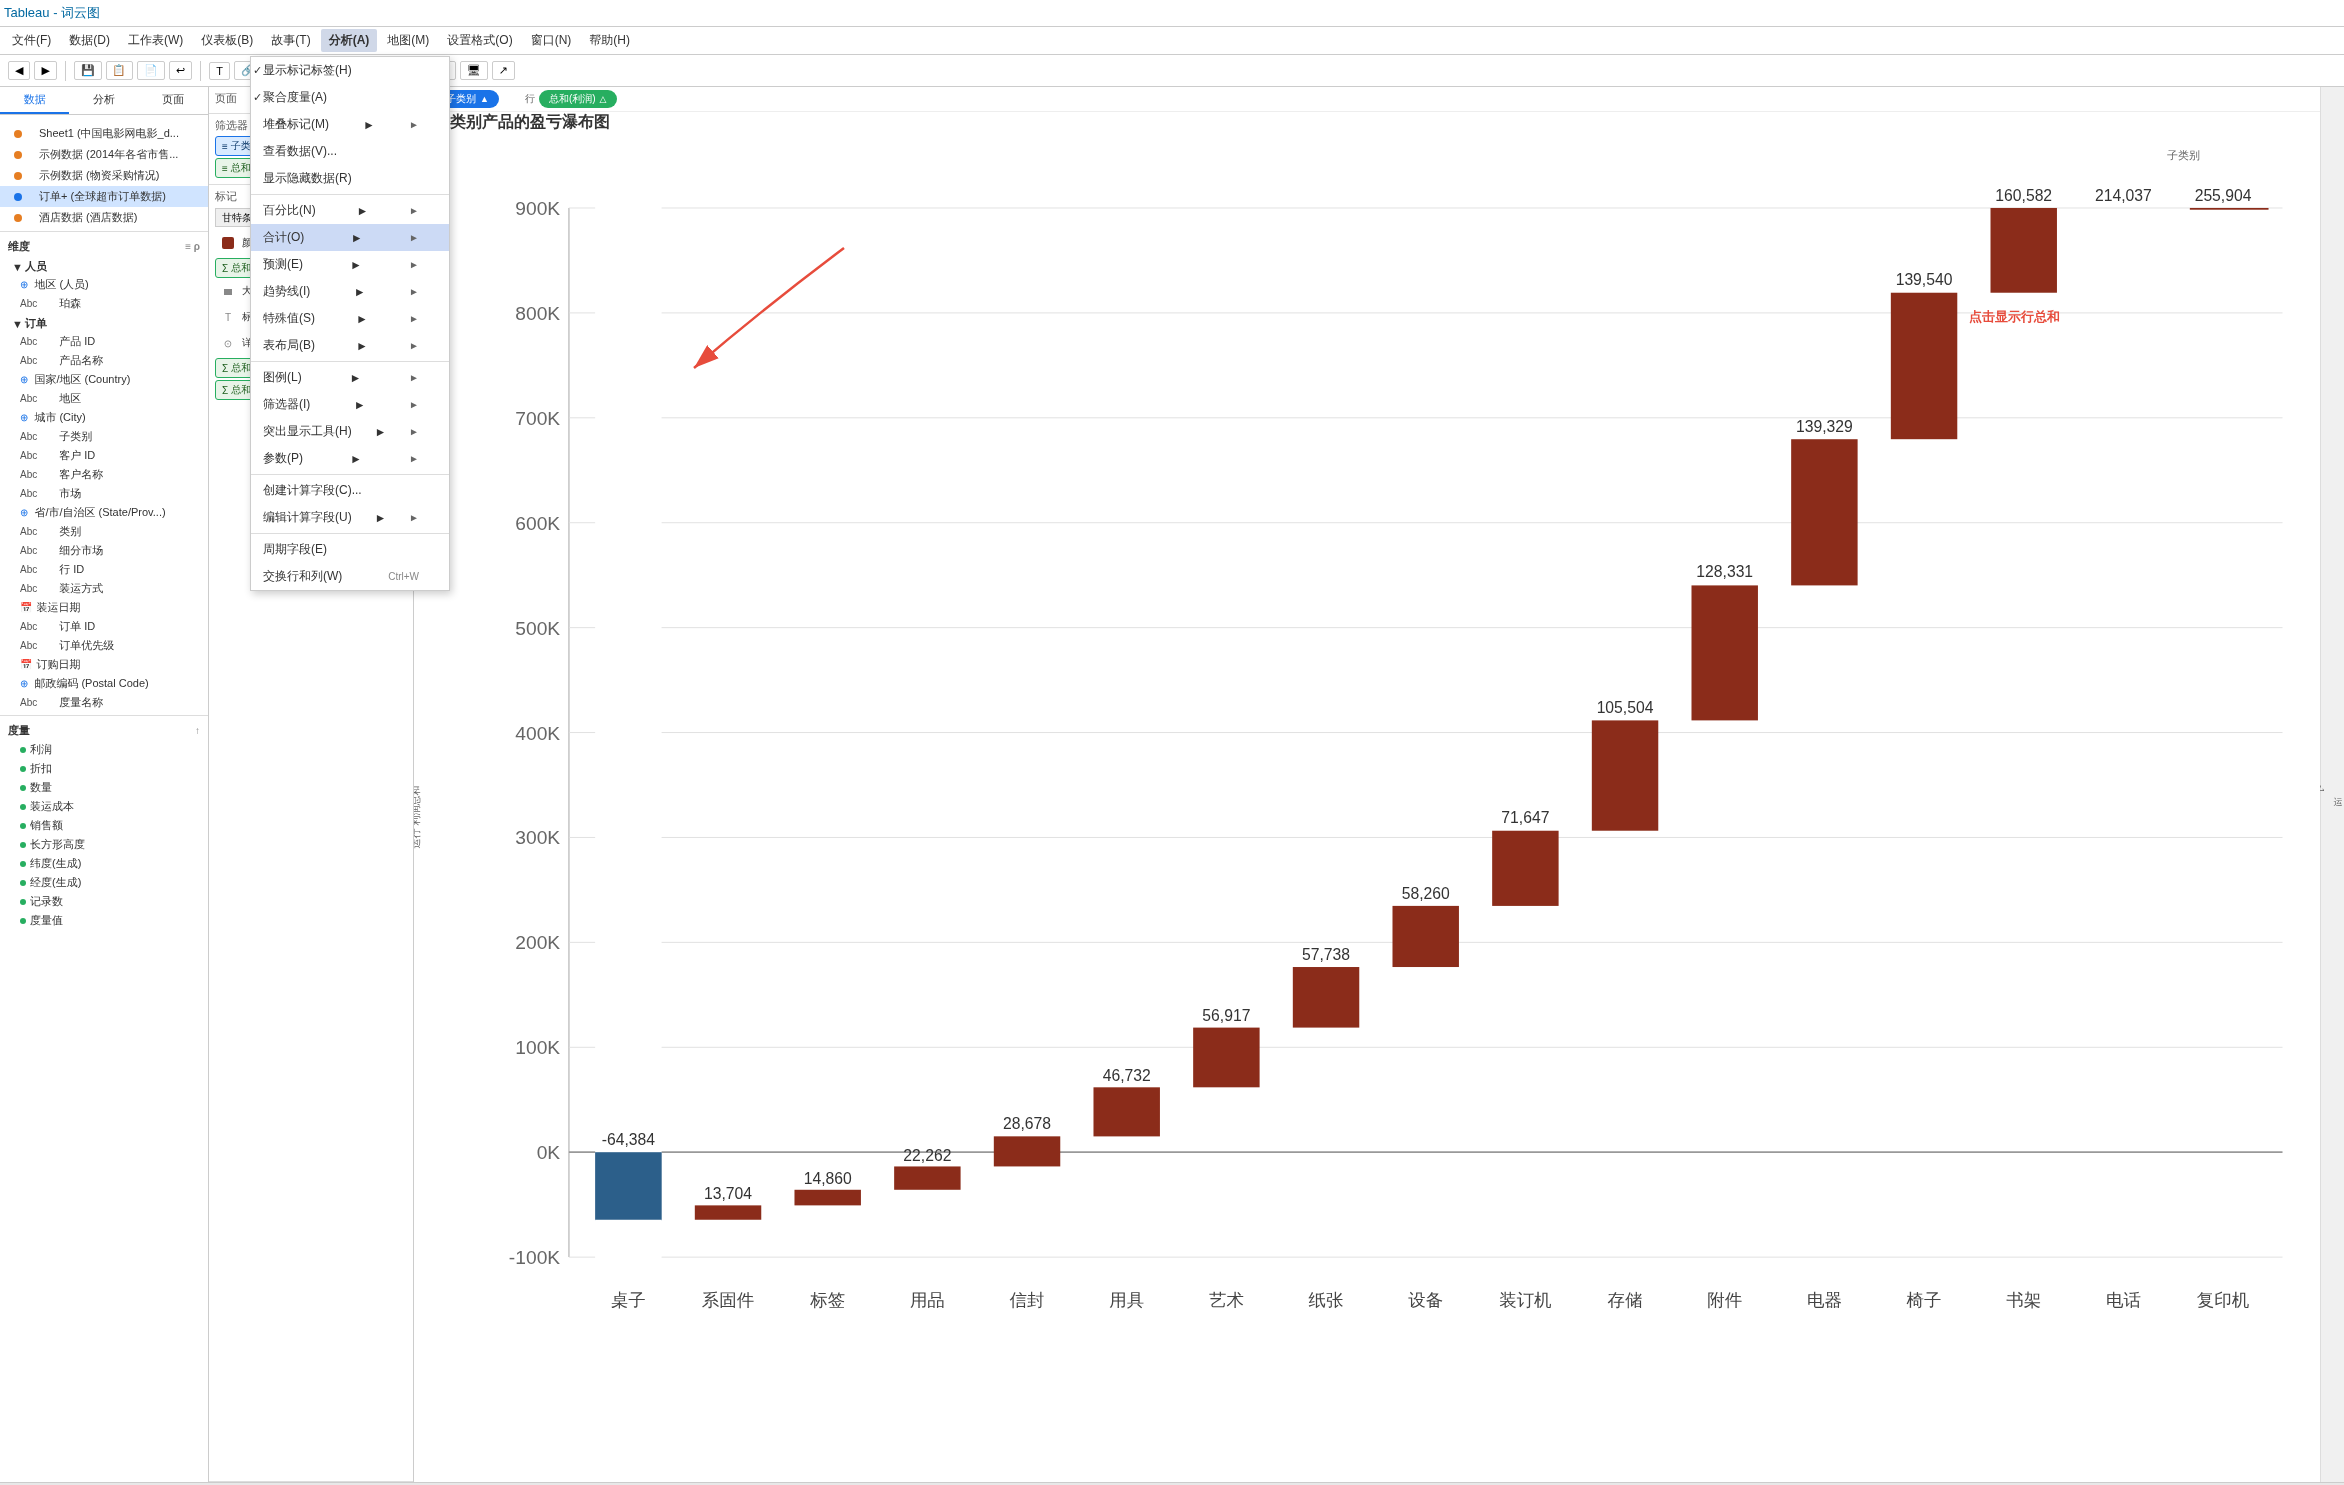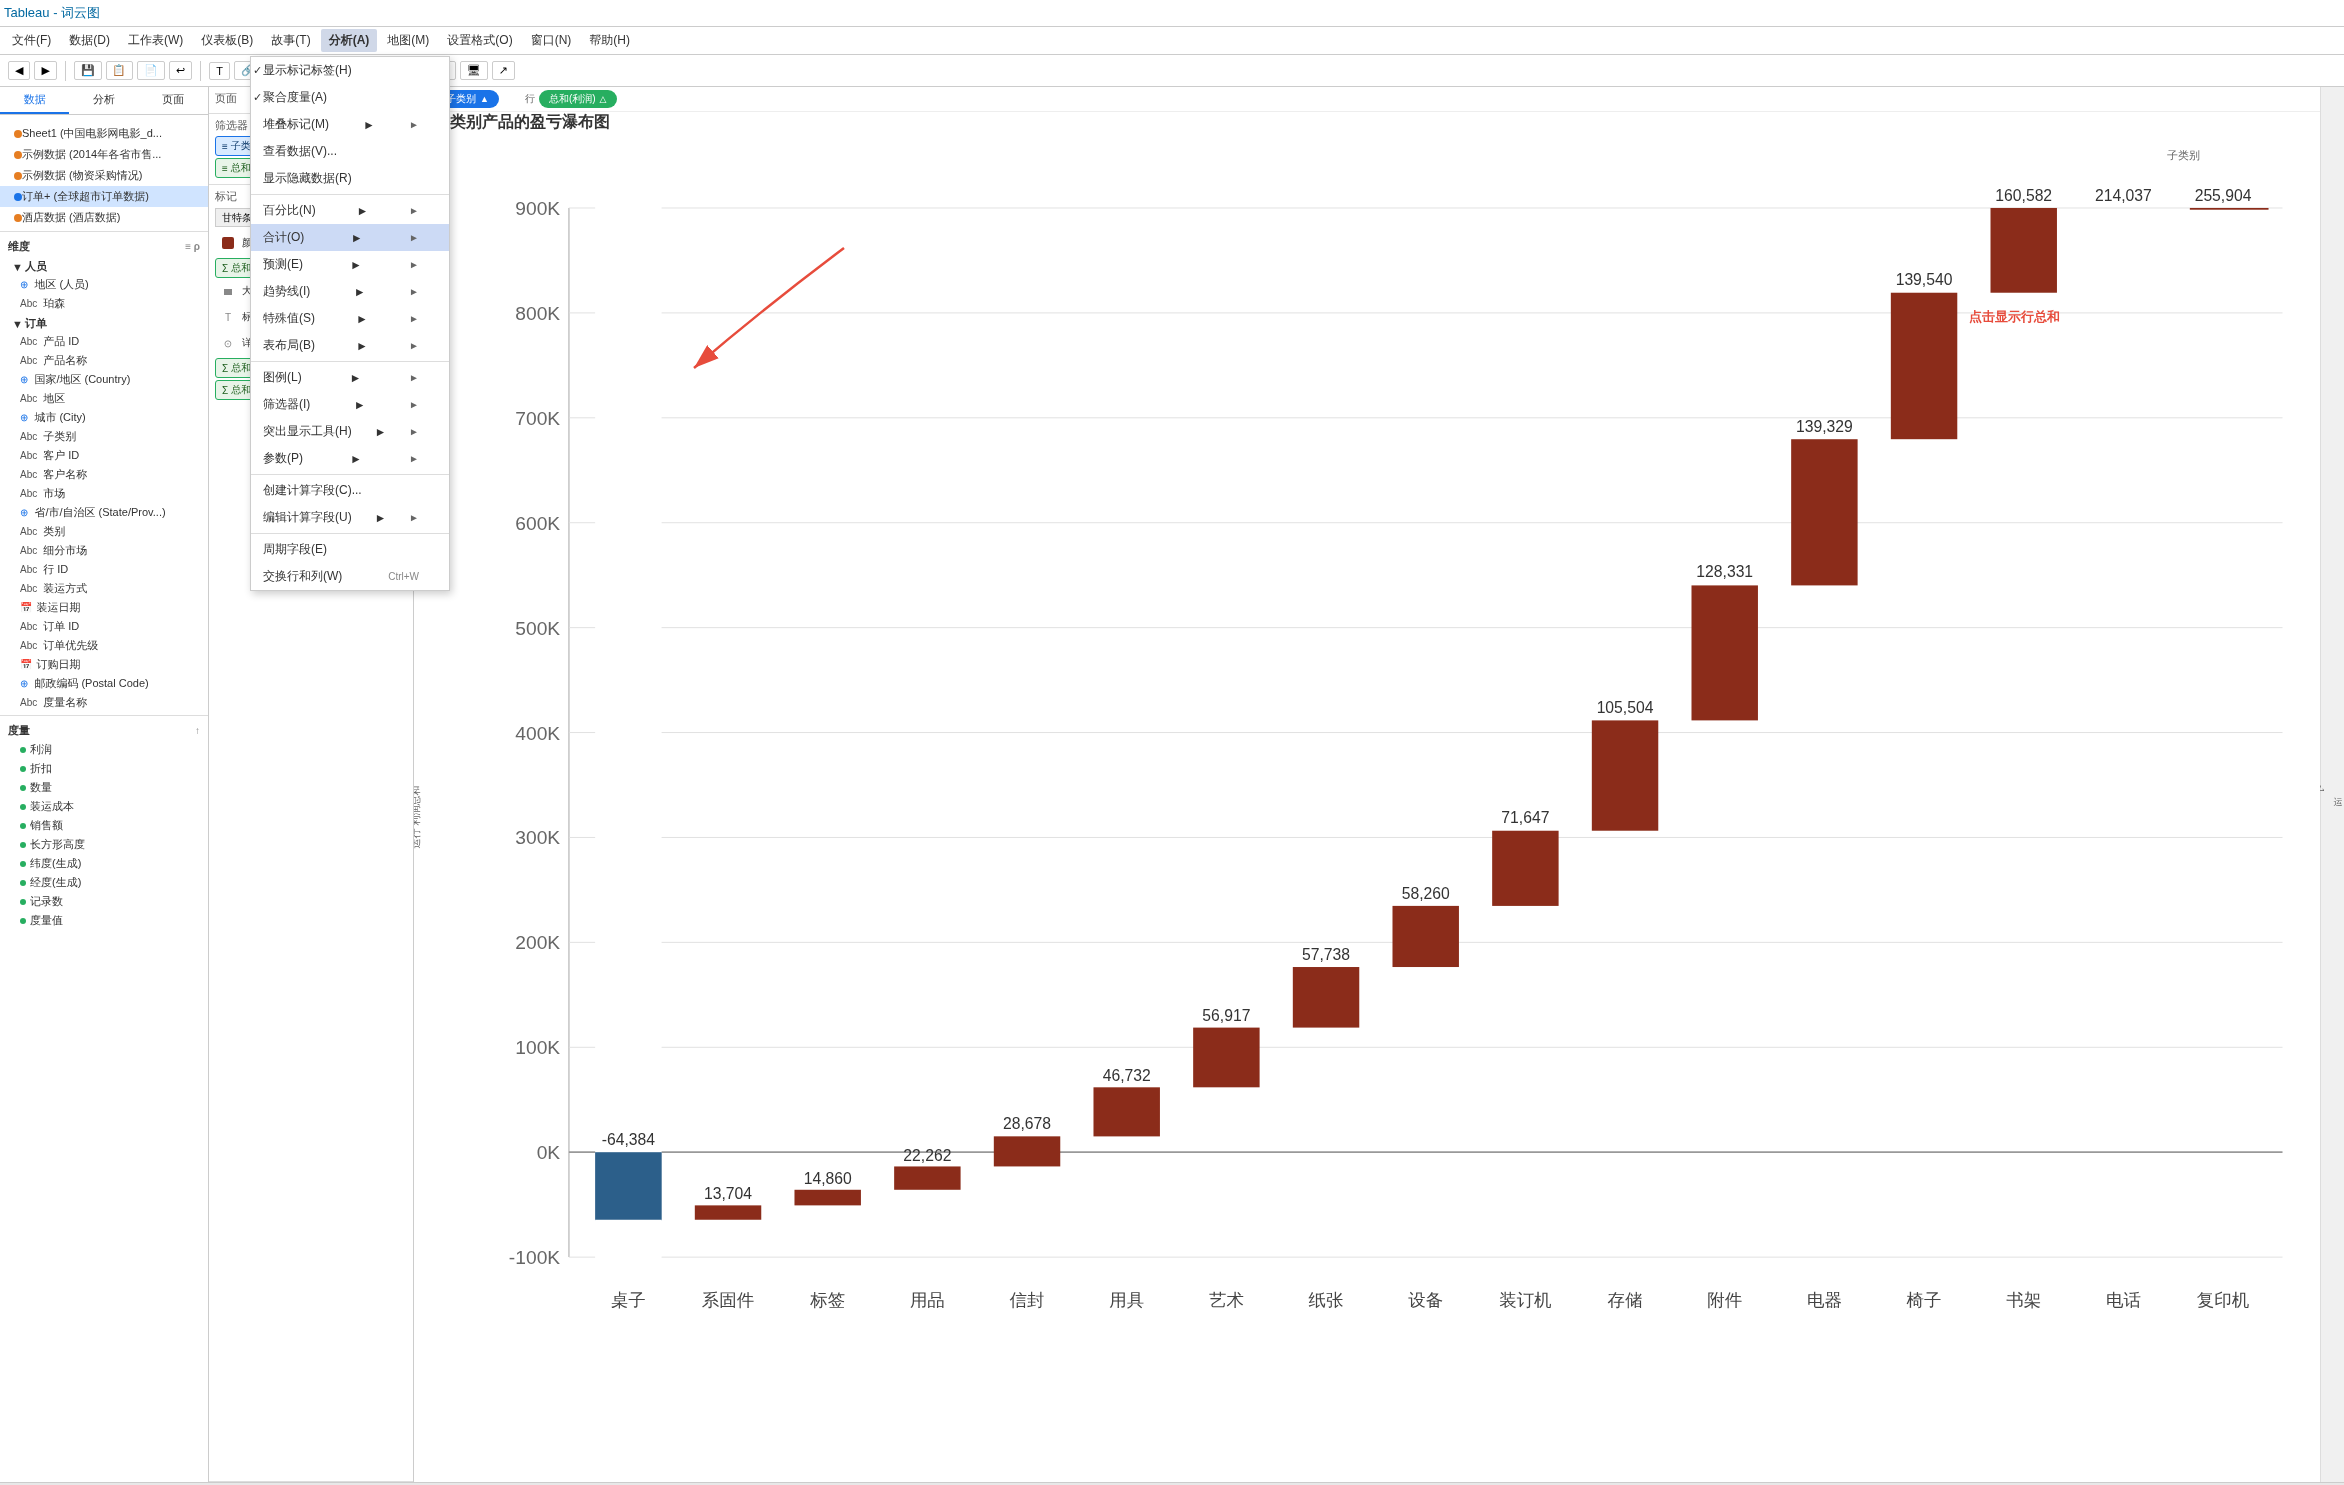--- a/index.html
+++ b/index.html
@@ -91,21 +91,21 @@
       align-items: center;
       justify-content: space-between;
     }
     .data-source-item {
       padding: 3px 8px 3px 14px;
       font-size: 11px;
       color: #333;
       cursor: pointer;
       display: flex;
       align-items: center;
-      gap: 0;
+      gap: 17px;
     }
     .data-source-item.active { background: #d0e4ff; }
     .ds-dot { width: 8px; height: 8px; border-radius: 50%; background: #1a73e8; flex-shrink: 0; }
     .ds-dot.orange { background: #e67e22; }
     .dim-header {
       padding: 4px 8px 2px;
       font-size: 11px;
       font-weight: bold;
       color: #333;
       display: flex;
@@ -125,21 +125,21 @@
     }
     .dim-item {
       padding: 2px 8px 2px 20px;
       font-size: 11px;
       color: #333;
       cursor: pointer;
       display: flex;
       align-items: center;
       gap: 4px;
     }
-    .dim-abc { color: #555; font-size: 10px; margin-right: 2px; }
+    .dim-abc { color: #555; font-size: 10px; margin-right: 18px; }
     .dim-geo { color: #1a73e8; font-size: 10px; margin-right: 2px; }
     .measure-dot { width: 6px; height: 6px; border-radius: 50%; background: #27ae60; flex-shrink: 0; }
 
     
     .middle-panel {
       width: 205px;
       background: #f5f5f5;
       border-right: 1px solid #ccc;
       display: flex;
       flex-direction: column;

